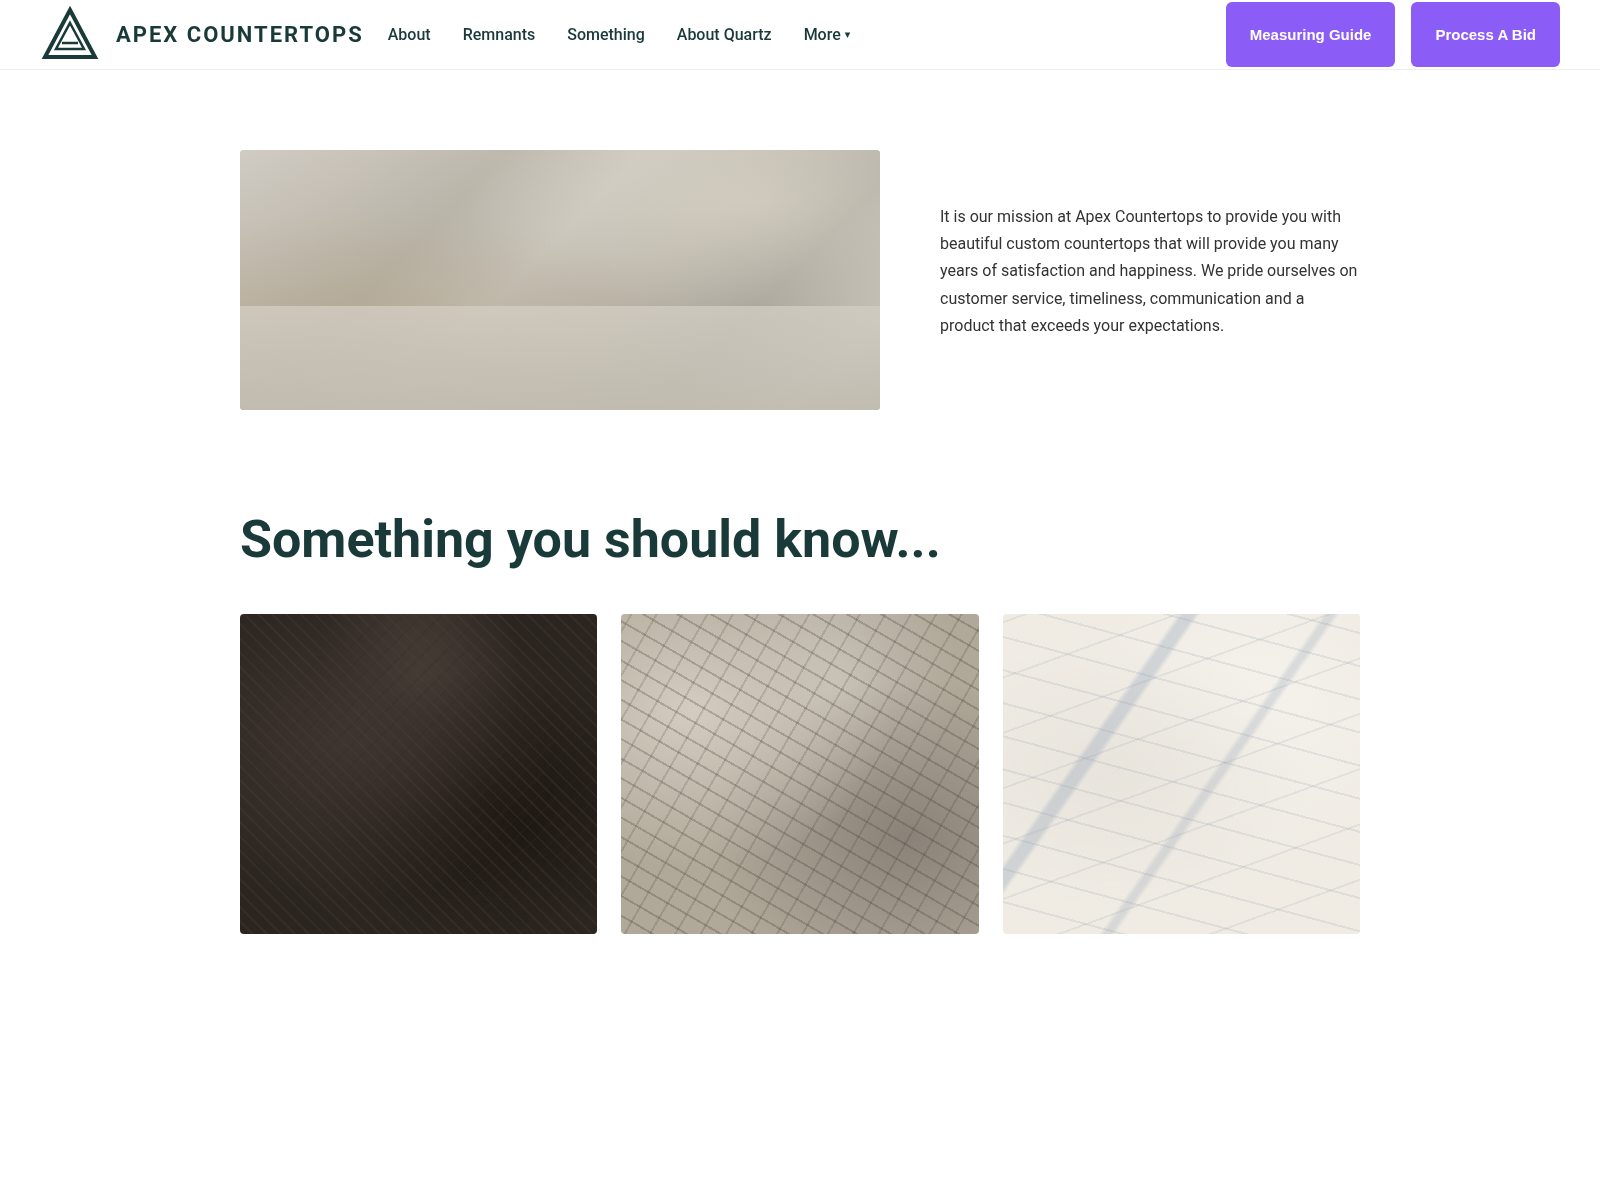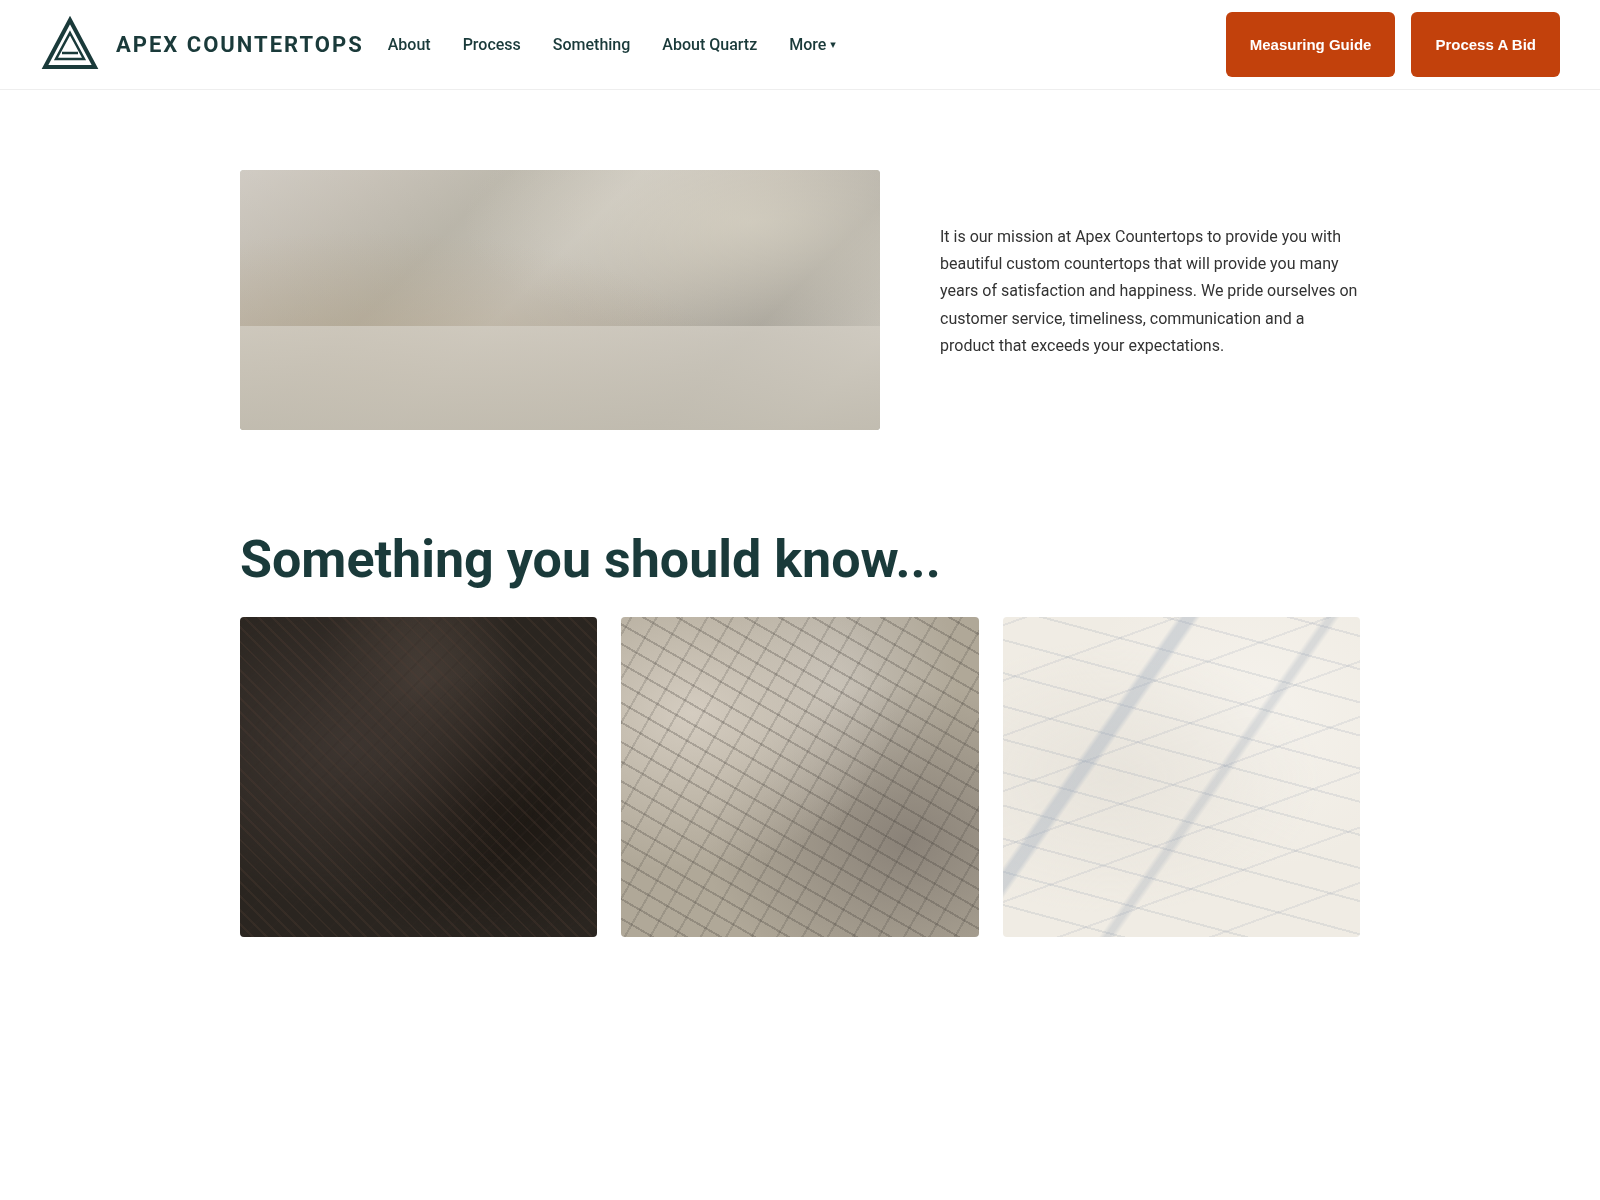--- a/index.html
+++ b/index.html
@@ -12,21 +12,21 @@
       font-family: -apple-system, BlinkMacSystemFont, 'Segoe UI', Roboto, sans-serif;
       background: #fff;
       color: #333;
     }
 
     
     header {
       display: flex;
       align-items: center;
       padding: 0 40px;
-      height: 90px;
+      height: 70px;
       border-bottom: 1px solid #eee;
       position: relative;
     }
 
     .logo-area {
       display: flex;
       align-items: center;
       gap: 16px;
       text-decoration: none;
       color: inherit;
@@ -69,21 +69,21 @@
       font-size: 11px;
     }
 
     .header-buttons {
       margin-left: auto;
       display: flex;
       gap: 16px;
     }
 
     .btn-primary {
-      background-color: #c2410c;
+      background-color: #8b5cf6;
       color: #fff;
       border: none;
       padding: 24px 24px;
       font-size: 15px;
       font-weight: 600;
       border-radius: 6px;
       cursor: pointer;
       white-space: nowrap;
     }
 
@@ -161,21 +161,21 @@
 
     .about-text p {
       font-size: 16px;
       line-height: 1.7;
       color: #333;
       margin-bottom: 28px;
     }
 
     
     .section-heading {
-      padding: 40px 0 27px;
+      padding: 40px 0 44px;
     }
 
     .section-heading h2 {
       font-size: 52px;
       font-weight: 700;
       color: #1a3a3a;
       line-height: 1.15;
     }
 
     
@@ -313,21 +313,21 @@
 
       <polygon points="30,18 44,44 16,44" fill="none" stroke="#1a3a3a" stroke-width="2.5"></polygon>
 
       <line x1="22" y1="38" x2="38" y2="38" stroke="#1a3a3a" stroke-width="2.5"></line>
     </svg>
     <span class="brand-name">APEX COUNTERTOPS</span>
   </div>
 
   <nav>
     <a class="nav-link">About</a>
-    <a class="nav-link">Process</a>
+    <a class="nav-link">Remnants</a>
     <a class="nav-link">Something</a>
     <a class="nav-link">About Quartz</a>
     <a class="nav-link more-link">
       <span>More</span>
       <span class="chevron">▾</span>
     </a>
   </nav>
 
   <div class="header-buttons">
     <button class="btn-primary">Measuring Guide</button>

